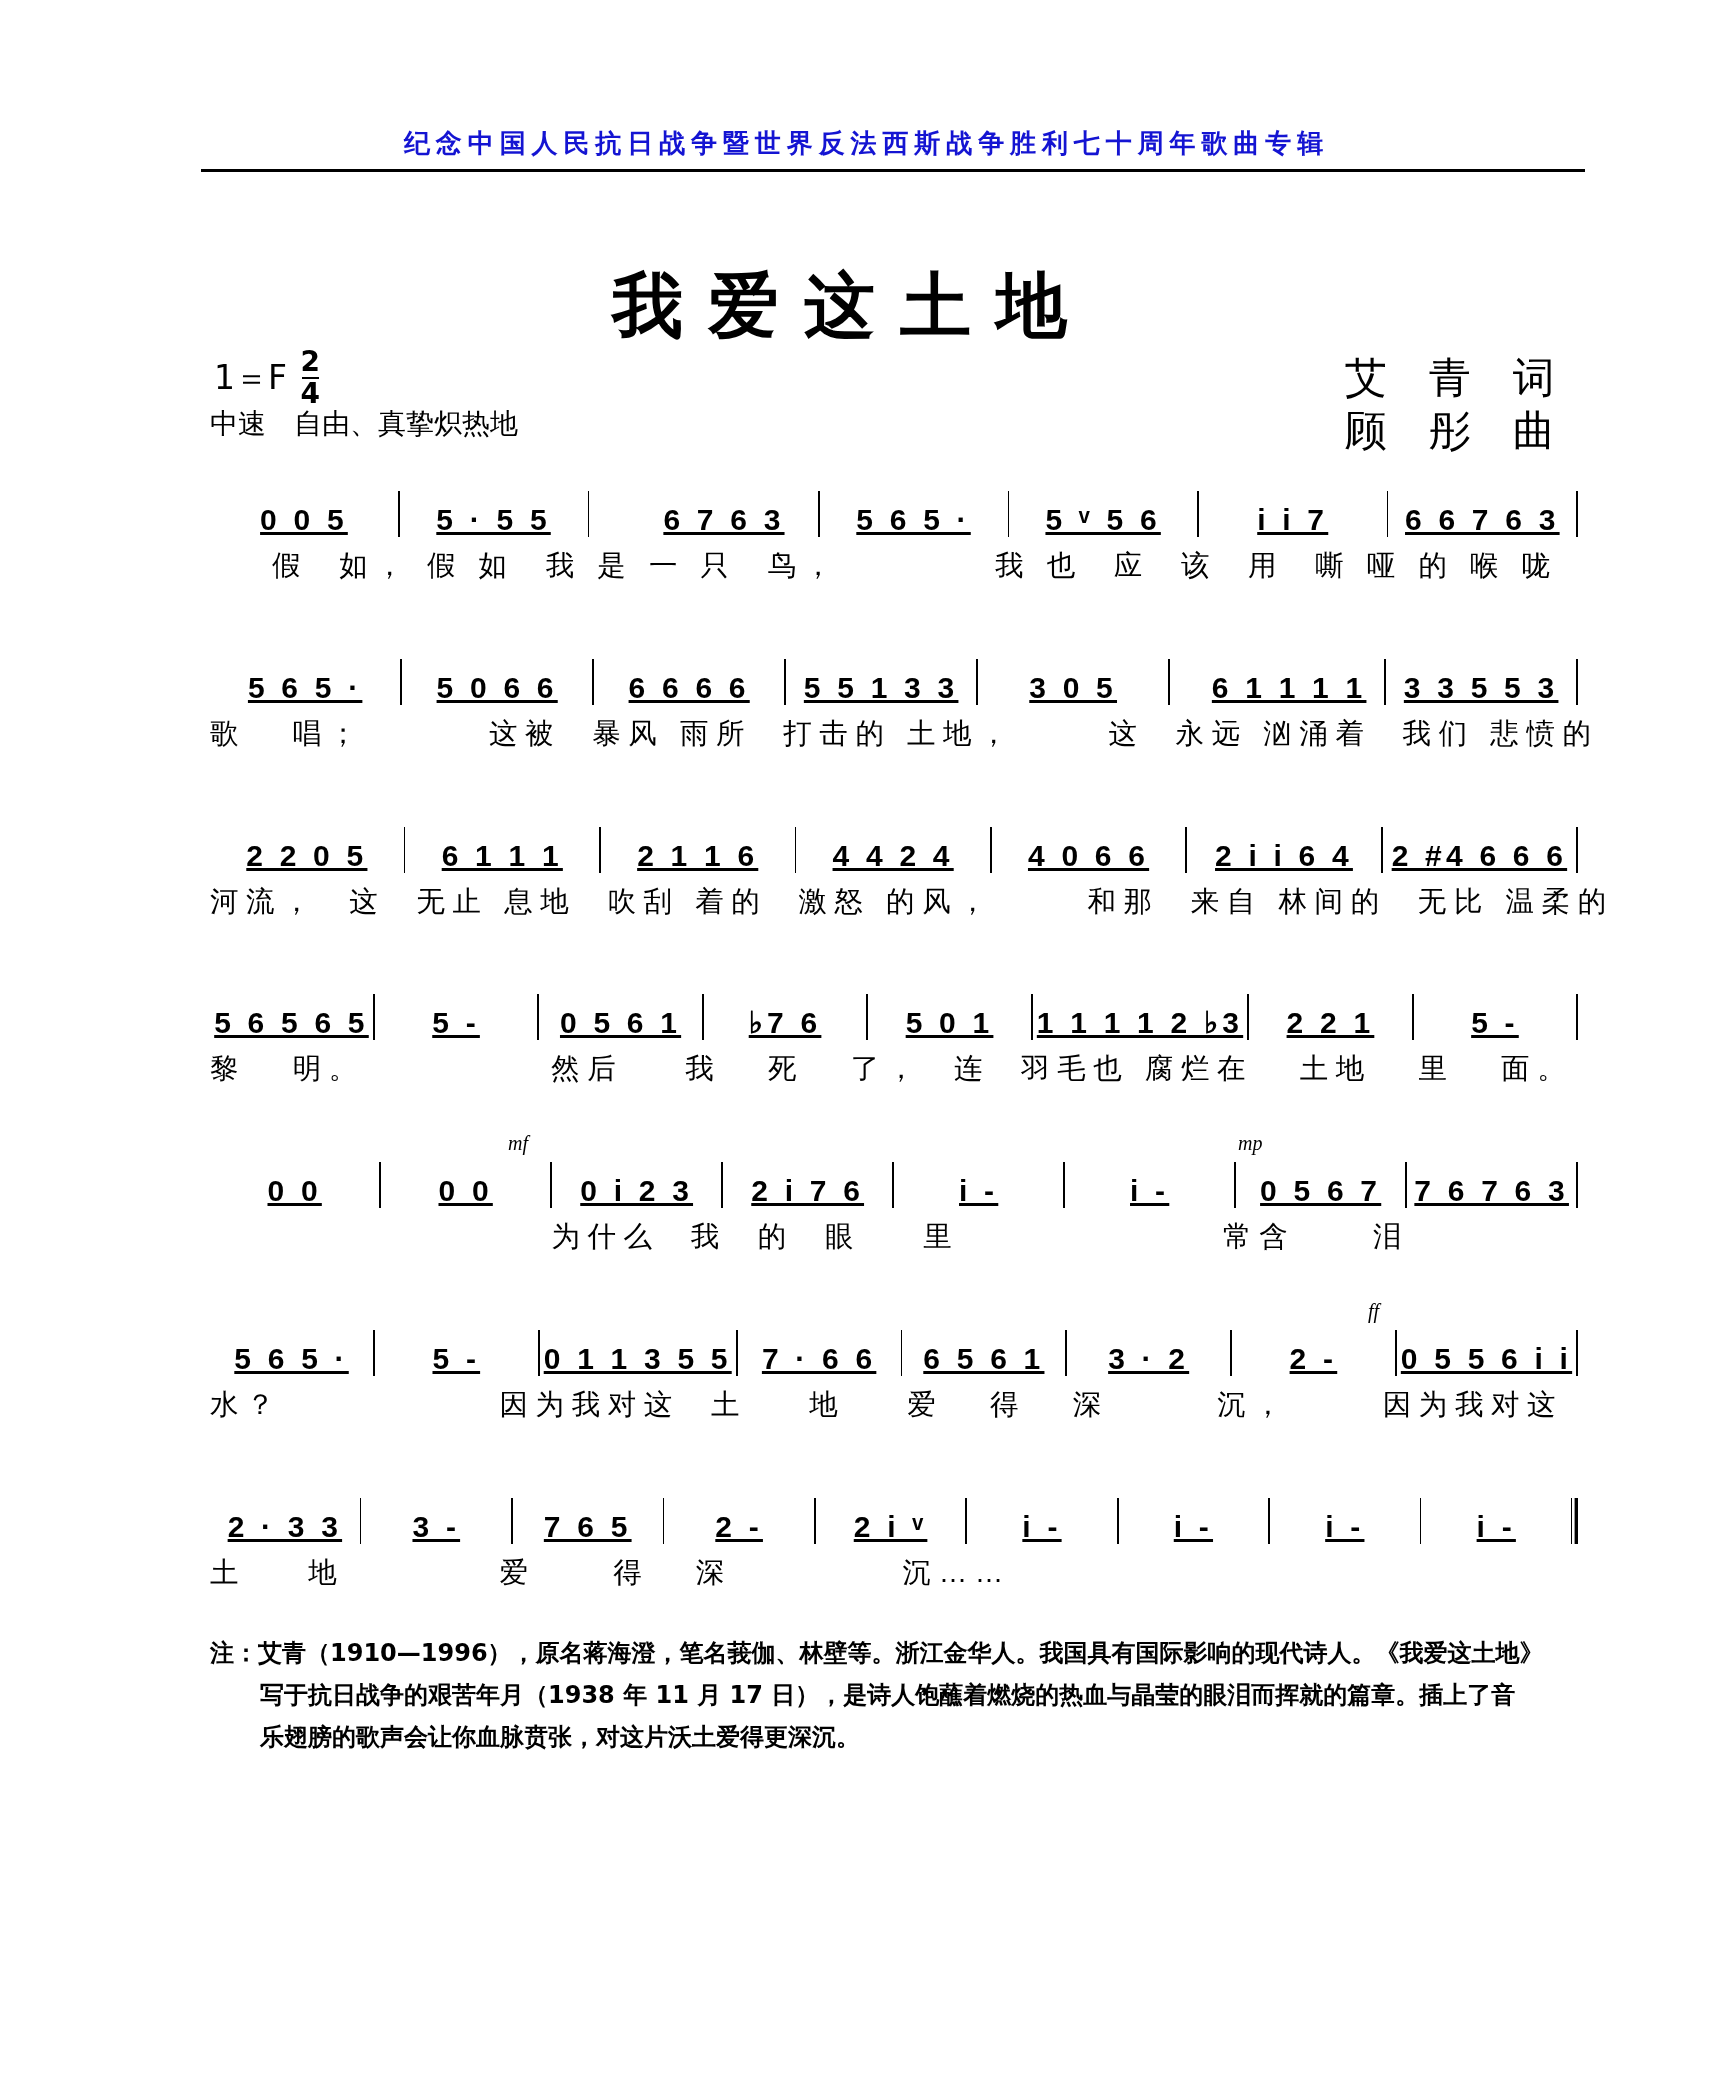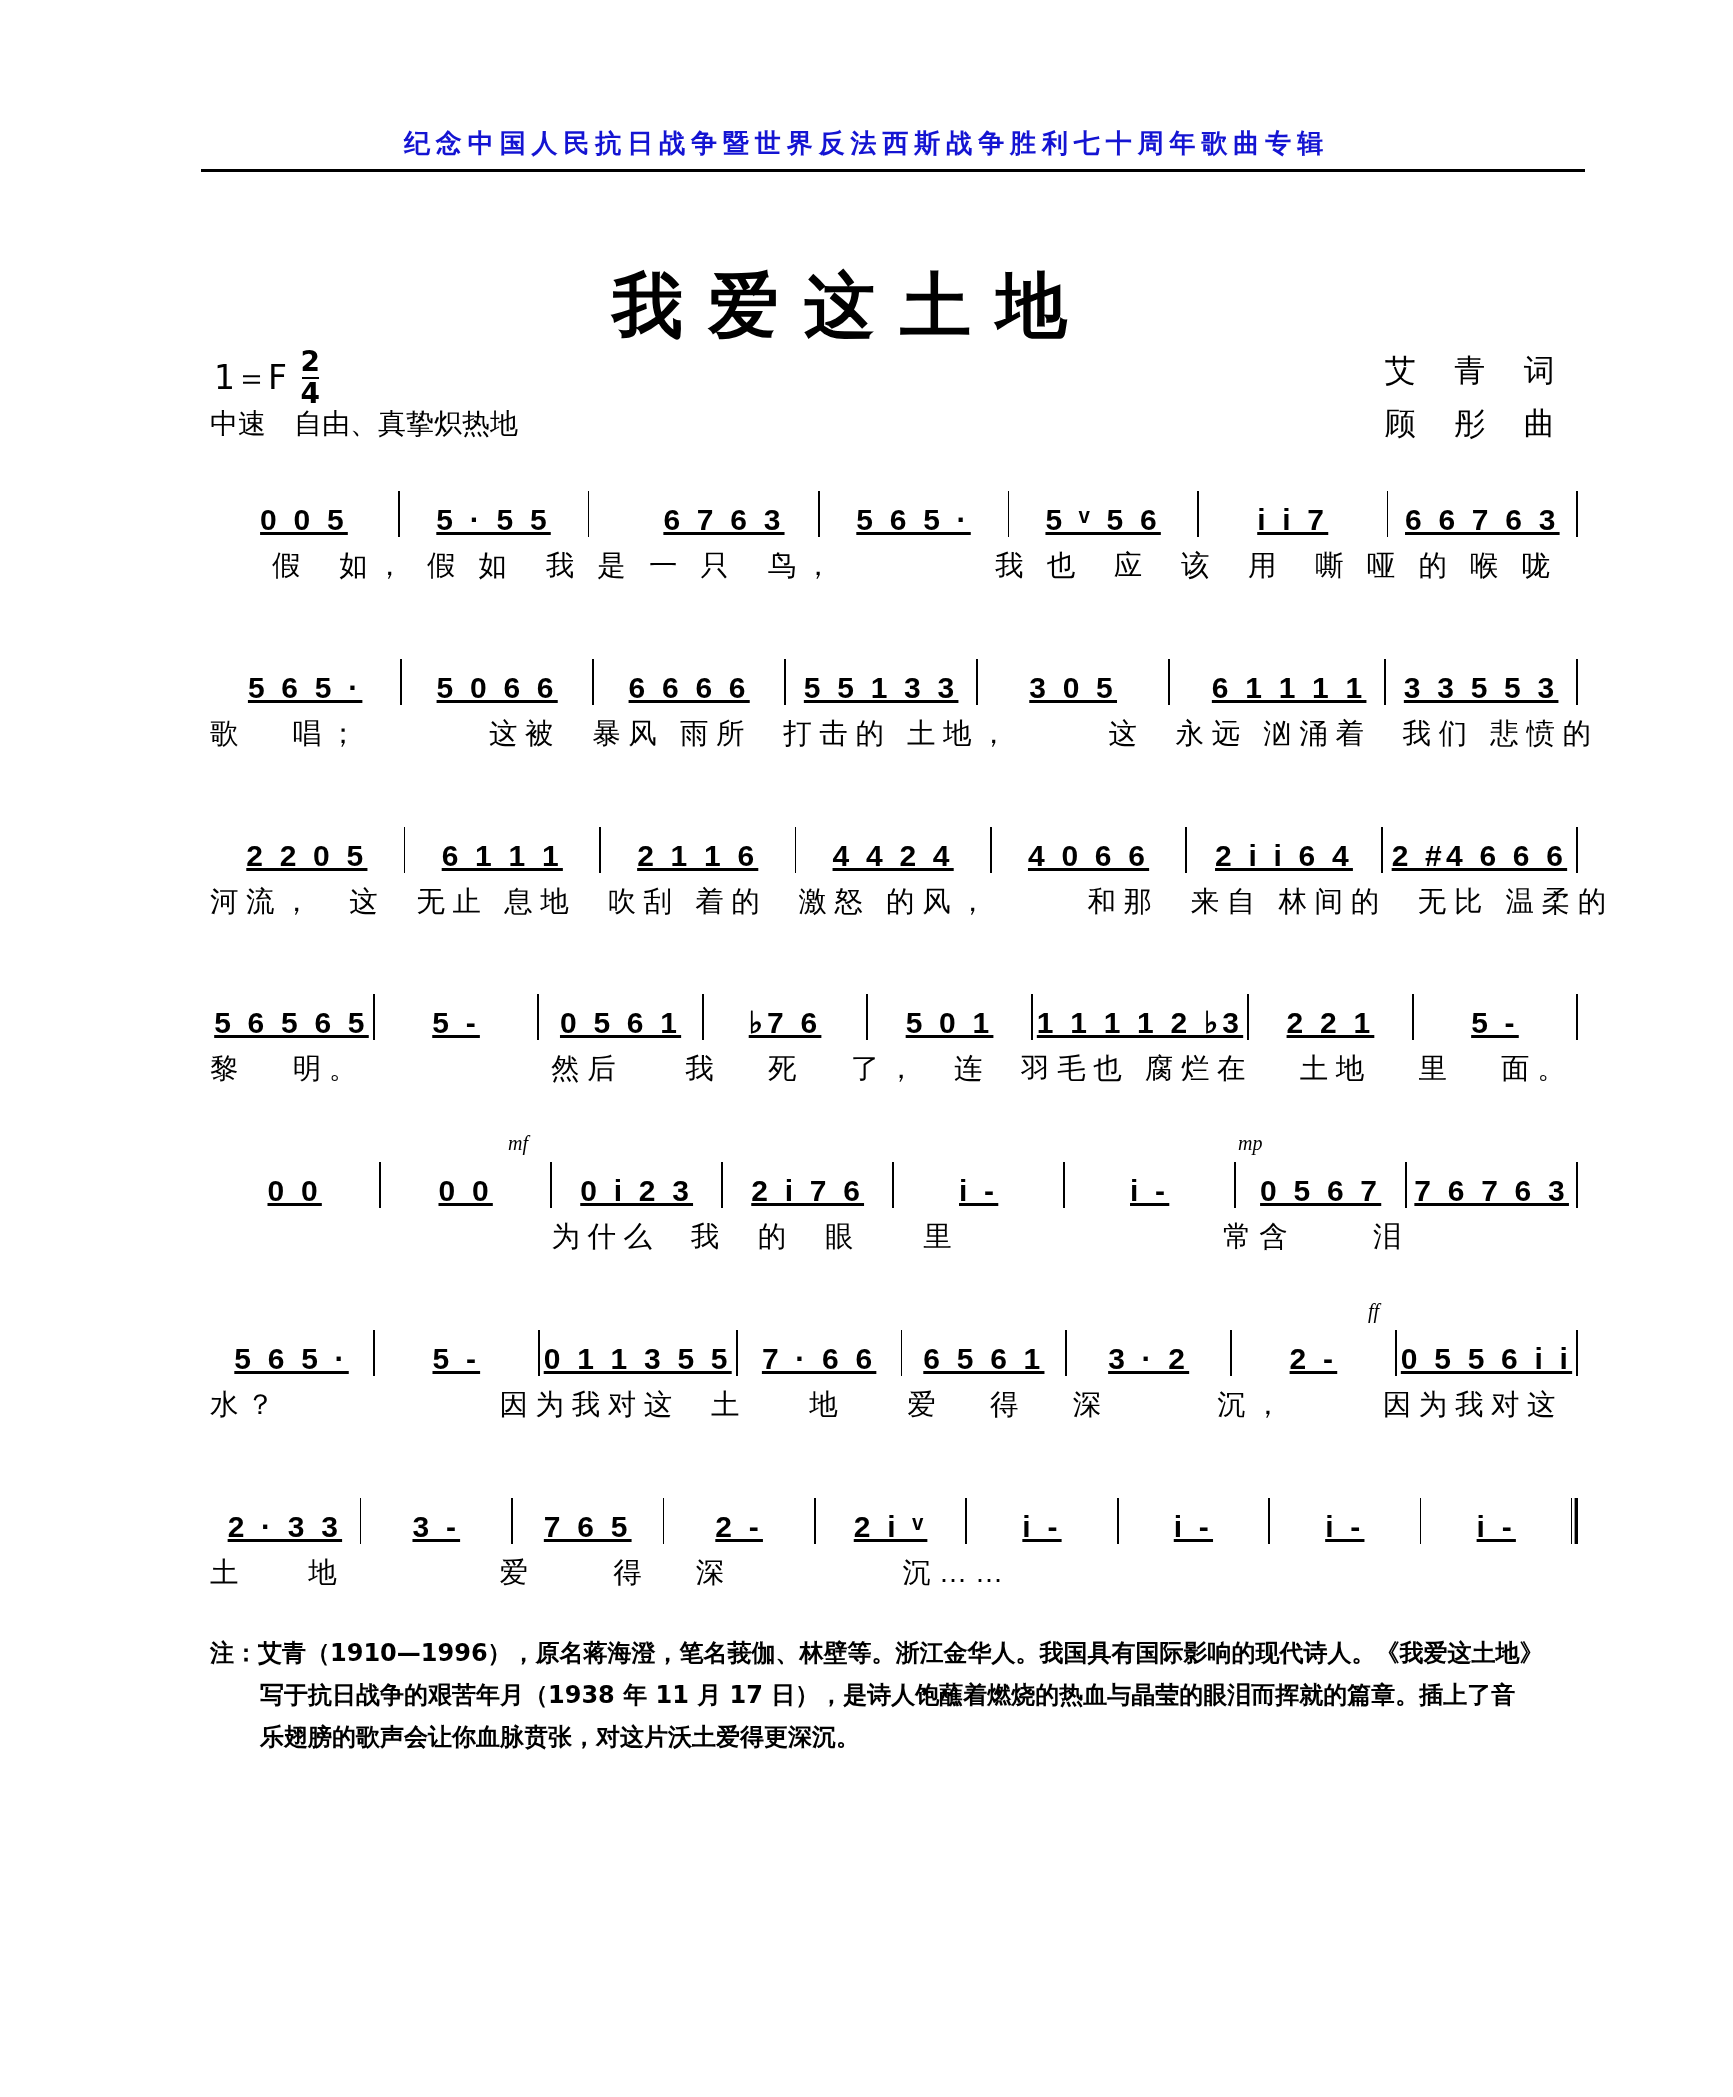--- a/index.html
+++ b/index.html
@@ -8,21 +8,21 @@
   .series-header { position:absolute; left:0; width:1733px; top:126px; text-align:center;
          font-size:26px; font-weight:bold; color:#1414d2; letter-spacing:5.9px; }
   .header-rule { position:absolute; left:201px; top:169px; width:1384px; height:2.9px; background:#000; }
   .title { position:absolute; left:0; width:1704px; top:231px; text-align:center;
          font-size:71px; letter-spacing:25px; font-weight:bold;margin-top:28px; }
   .key { position:absolute; left:214px; top:348px; font-size:33px; display:flex; align-items:center; gap:10px; }
   .timesig { display:inline-flex; flex-direction:column; align-items:center; font-weight:bold;
          font-size:28px; line-height:28px; margin-left:3.4px; }
   .timesig .bar { width:17px; height:2.5px; background:#000; margin:0.8px 0; }
   .tempo { position:absolute; left:210px; top:405px; font-size:28px; }
-  .credit { position:absolute; right:164px; font-size:31px; letter-spacing:14.3px; }
+  .credit { position:absolute; right:164px; font-size:42px; letter-spacing:14.3px; }
   .c1 { top:350px; } .c2 { top:403px; }
 
   .staff { position:absolute; left:210px; width:1368px; height:151px; }
   .nrow { position:absolute; left:0; top:0; width:100%; height:63px; display:flex; align-items:flex-end; }
   .measure { position:relative; display:flex; align-items:flex-end; justify-content:space-around;
          height:55px; font-family:"Liberation Sans",sans-serif; font-weight:bold;
          font-size:30px; letter-spacing:4.2px; white-space:nowrap; padding:0 4.2px;text-decoration:underline; }
   .barline { width:1.7px; height:46px; background:#000; align-self:flex-end; margin-bottom:0; }
   .barline.final { width:5.9px; border-left:1.7px solid #000; background:transparent; box-shadow:inset -3.4px 0 0 #000; }
   .lrow { position:absolute; left:0; top:73px; width:100%; font-size:28.5px; letter-spacing:7.6px;

